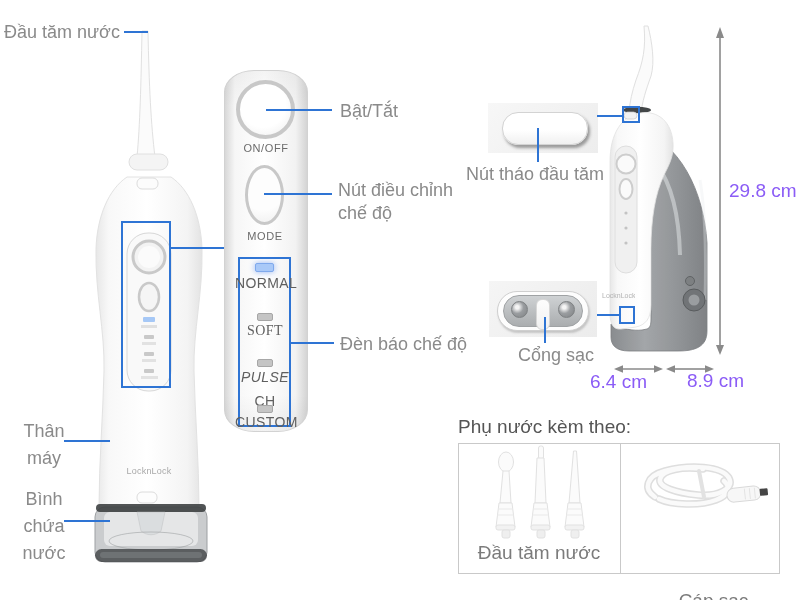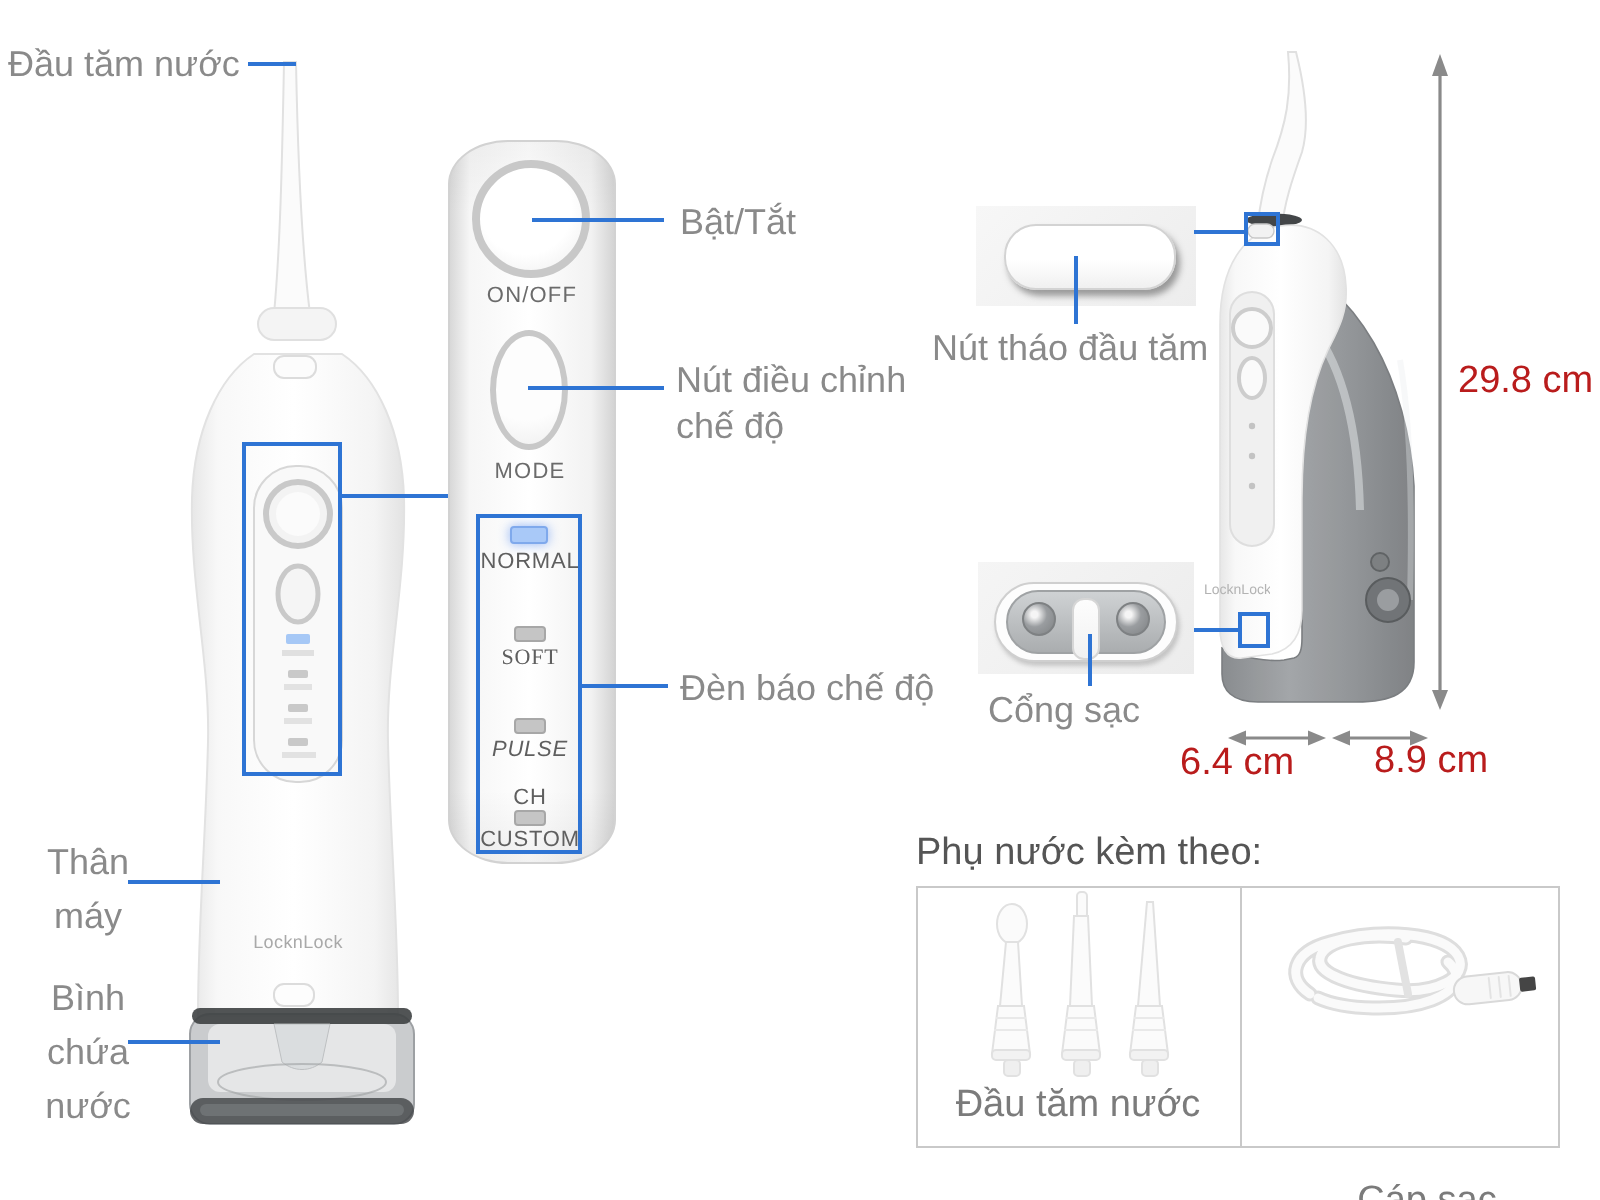--- a/index.html
+++ b/index.html
@@ -4,26 +4,26 @@
 <style>
   html,body{margin:0;padding:0;background:#fff;}
   #stage{position:relative;width:800px;height:600px;background:#fff;overflow:hidden;
          font-family:"Liberation Sans","DejaVu Sans",sans-serif;}
   #stage *{box-sizing:border-box;}
   #artwork{position:absolute;left:0;top:0;}
 
   
   .abs{position:absolute;}
   .lbl{position:absolute;color:#8a8a8a;font-size:18px;line-height:1.3;white-space:pre-line;}
-  .dim{position:absolute;color:#b91c1c;font-size:19px;}
+  .dim{position:absolute;color:#8b5cf6;font-size:19px;}
   .blue-line{position:absolute;background:#2e74d4;height:2px;}
   .blue-vline{position:absolute;background:#2e74d4;width:2px;}
   .blue-box{position:absolute;border:2px solid #2e74d4;background:transparent;}
   .panel-txt{position:absolute;color:#6b6b6b;font-size:11px;letter-spacing:.6px;text-align:center;}
-  .mode-txt{position:absolute;color:#5f5f5f;font-size:11px;letter-spacing:.4px;text-align:center;}
+  .mode-txt{position:absolute;color:#5f5f5f;font-size:14px;letter-spacing:.4px;text-align:center;}
   .led{position:absolute;border-radius:2px;}
   .led.on{background:#a9c9f8;border:1px solid #7fa9ec;box-shadow:0 0 6px rgba(125,165,240,.85);}
   .led.off{background:#c5c5c5;border:1px solid #a7a7a7;}
 
   
   #panel{left:224px;top:70px;width:84px;height:362px;border:1px solid #d2d2d2;
          border-radius:30px/22px;
          background:linear-gradient(180deg,rgba(0,0,0,.045),rgba(0,0,0,0) 10%,rgba(0,0,0,0) 90%,rgba(0,0,0,.05)),
                     linear-gradient(90deg,#d8d8d8,#f6f6f6 12%,#ffffff 48%,#f2f2f2 86%,#d4d4d4);}
   #btn-onoff{left:236px;top:80px;width:59px;height:59px;border-radius:50%;
@@ -81,21 +81,21 @@
              border:1px solid #cfcfcf;background:#fdfdfd;box-shadow:1px 2px 2px rgba(120,120,120,.35);}
   #port-pill-inner{left:503px;top:295px;width:80px;height:32px;border-radius:16px;
                    border:1px solid #9fa2a4;background:linear-gradient(180deg,#cfd2d4,#aaadaf);}
   .port-contact{position:absolute;width:17px;height:17px;border-radius:50%;border:1px solid #7e8183;
                 background:radial-gradient(circle at 35% 35%,#f5f5f5 12%,#9a9da0 45%,#7f8284);}
   #port-contact-1{left:511px;top:301px;}
   #port-contact-2{left:558px;top:301px;}
   #port-tab{left:536px;top:299px;width:14px;height:31px;border-radius:6px;
             border:1px solid #d6d6d6;background:linear-gradient(180deg,#fdfdfd,#f1f1f1);}
   #line-port-v{left:544px;top:317px;height:26px;}
-  #lbl-port{left:494px;top:344px;width:100px;text-align:left;}
+  #lbl-port{left:494px;top:344px;width:100px;text-align:right;}
   #line-port-h{left:597px;top:314px;width:23px;}
   #box-port{left:619px;top:306px;width:16px;height:18px;}
 
   
   #dim-height{left:729px;top:180px;}
   #dim-depth{left:590px;top:371px;}
   #dim-width{left:687px;top:370px;}
 
   
   #acc-title{position:absolute;left:458px;top:416px;font-size:19px;color:#555555;}

